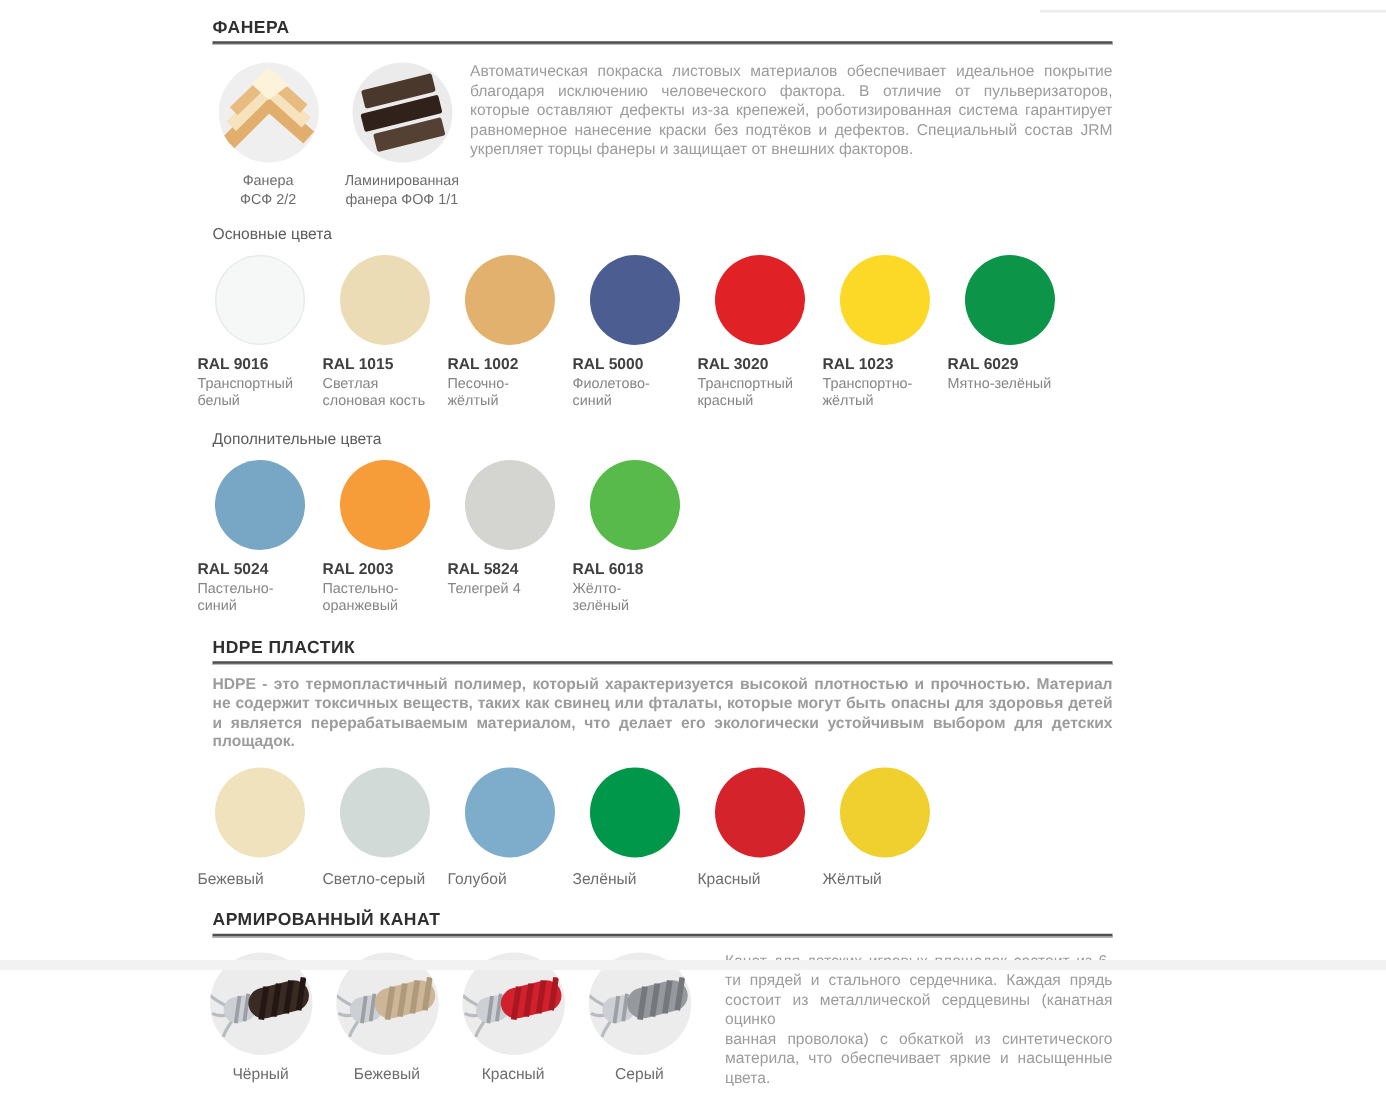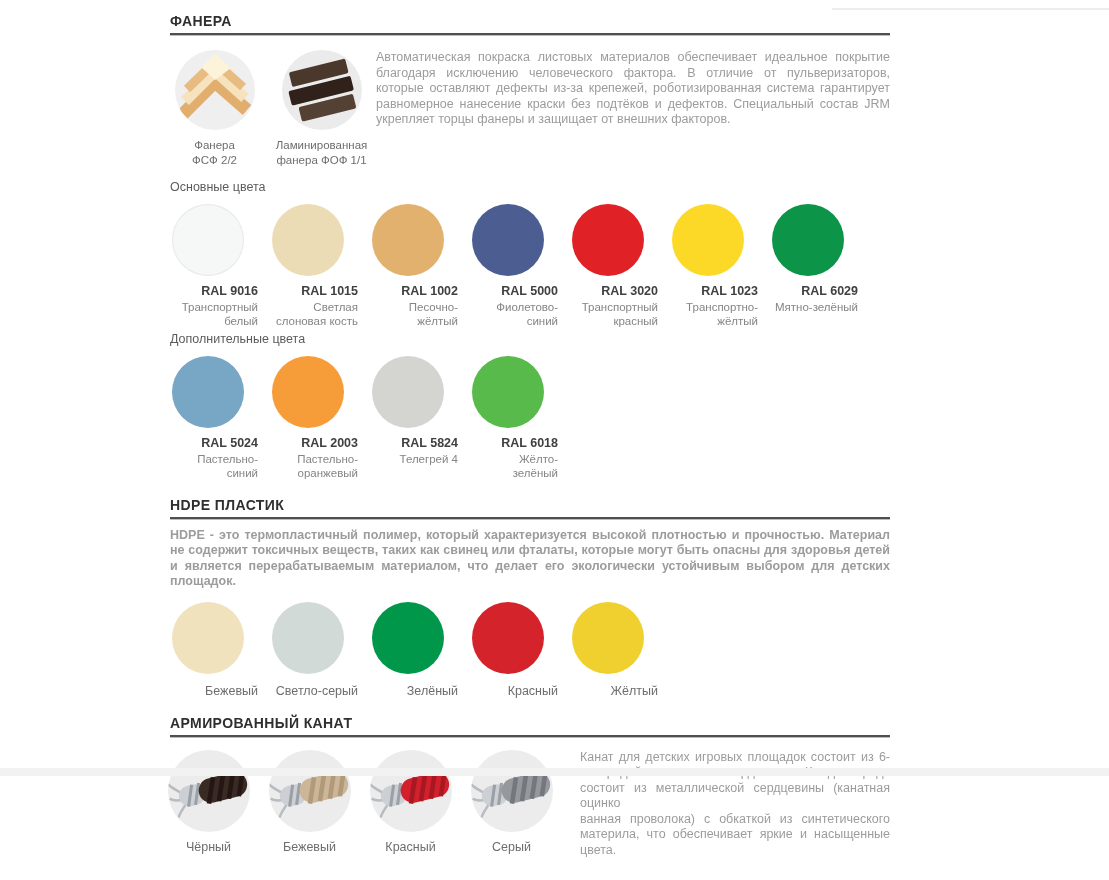--- a/index.html
+++ b/index.html
@@ -46,23 +46,23 @@
   }
   .sample-img.dark { background: #ebebeb; }
   .sample-label {
     margin-top: 8px; font-size: 11.5px; color: #6d6d6d;
     line-height: 1.3; white-space: pre-line;
   }
   .plywood-para { margin-left: 6px; flex: 1; }
 
   
   .row-label { margin-top: 12px; font-size: 12.5px; color: #5c5c5c; }
-  .row-label.second { margin-top: 4px; }
+  .row-label.second { margin-top: 16px; }
   .swatch-row { display: flex; margin-left: -12px; margin-top: 10px; }
-  .swatch { flex: 0 0 100px; width: 100px; text-align: right; }
+  .swatch { flex: 0 0 100px; width: 100px; text-align: left; }
   .circle { width: 72px; height: 72px; border-radius: 50%; margin: 0 auto; }
   .circle.ring { box-shadow: inset 0 0 0 1px #e7e9e9; }
   .code { margin-top: 8px; font-size: 12.5px; font-weight: bold; color: #404040; }
   .cname {
     margin-top: 2px; font-size: 11.5px; color: #858585;
     line-height: 14px; white-space: pre-line;
   }
   .cname-lg { margin-top: 10px; font-size: 12.5px; color: #6d6d6d; }
 
   .s2 { margin-top: 16px; }
@@ -216,20 +216,24 @@
       <div class="swatch-row">
         <div class="swatch">
           <div class="circle" style="background-color: rgb(239, 226, 189);"></div>
           <div class="cname cname-lg">Бежевый</div>
         </div>
         <div class="swatch">
           <div class="circle" style="background-color: rgb(210, 218, 215);"></div>
           <div class="cname cname-lg">Светло-серый</div>
         </div>
         <div class="swatch">
+          <div class="circle" style="background-color: rgb(125, 173, 203);"></div>
+          <div class="cname cname-lg">Голубой</div>
+        </div>
+        <div class="swatch">
           <div class="circle" style="background-color: rgb(0, 151, 74);"></div>
           <div class="cname cname-lg">Зелёный</div>
         </div>
         <div class="swatch">
           <div class="circle" style="background-color: rgb(213, 35, 43);"></div>
           <div class="cname cname-lg">Красный</div>
         </div>
         <div class="swatch">
           <div class="circle" style="background-color: rgb(240, 208, 46);"></div>
           <div class="cname cname-lg">Жёлтый</div>

